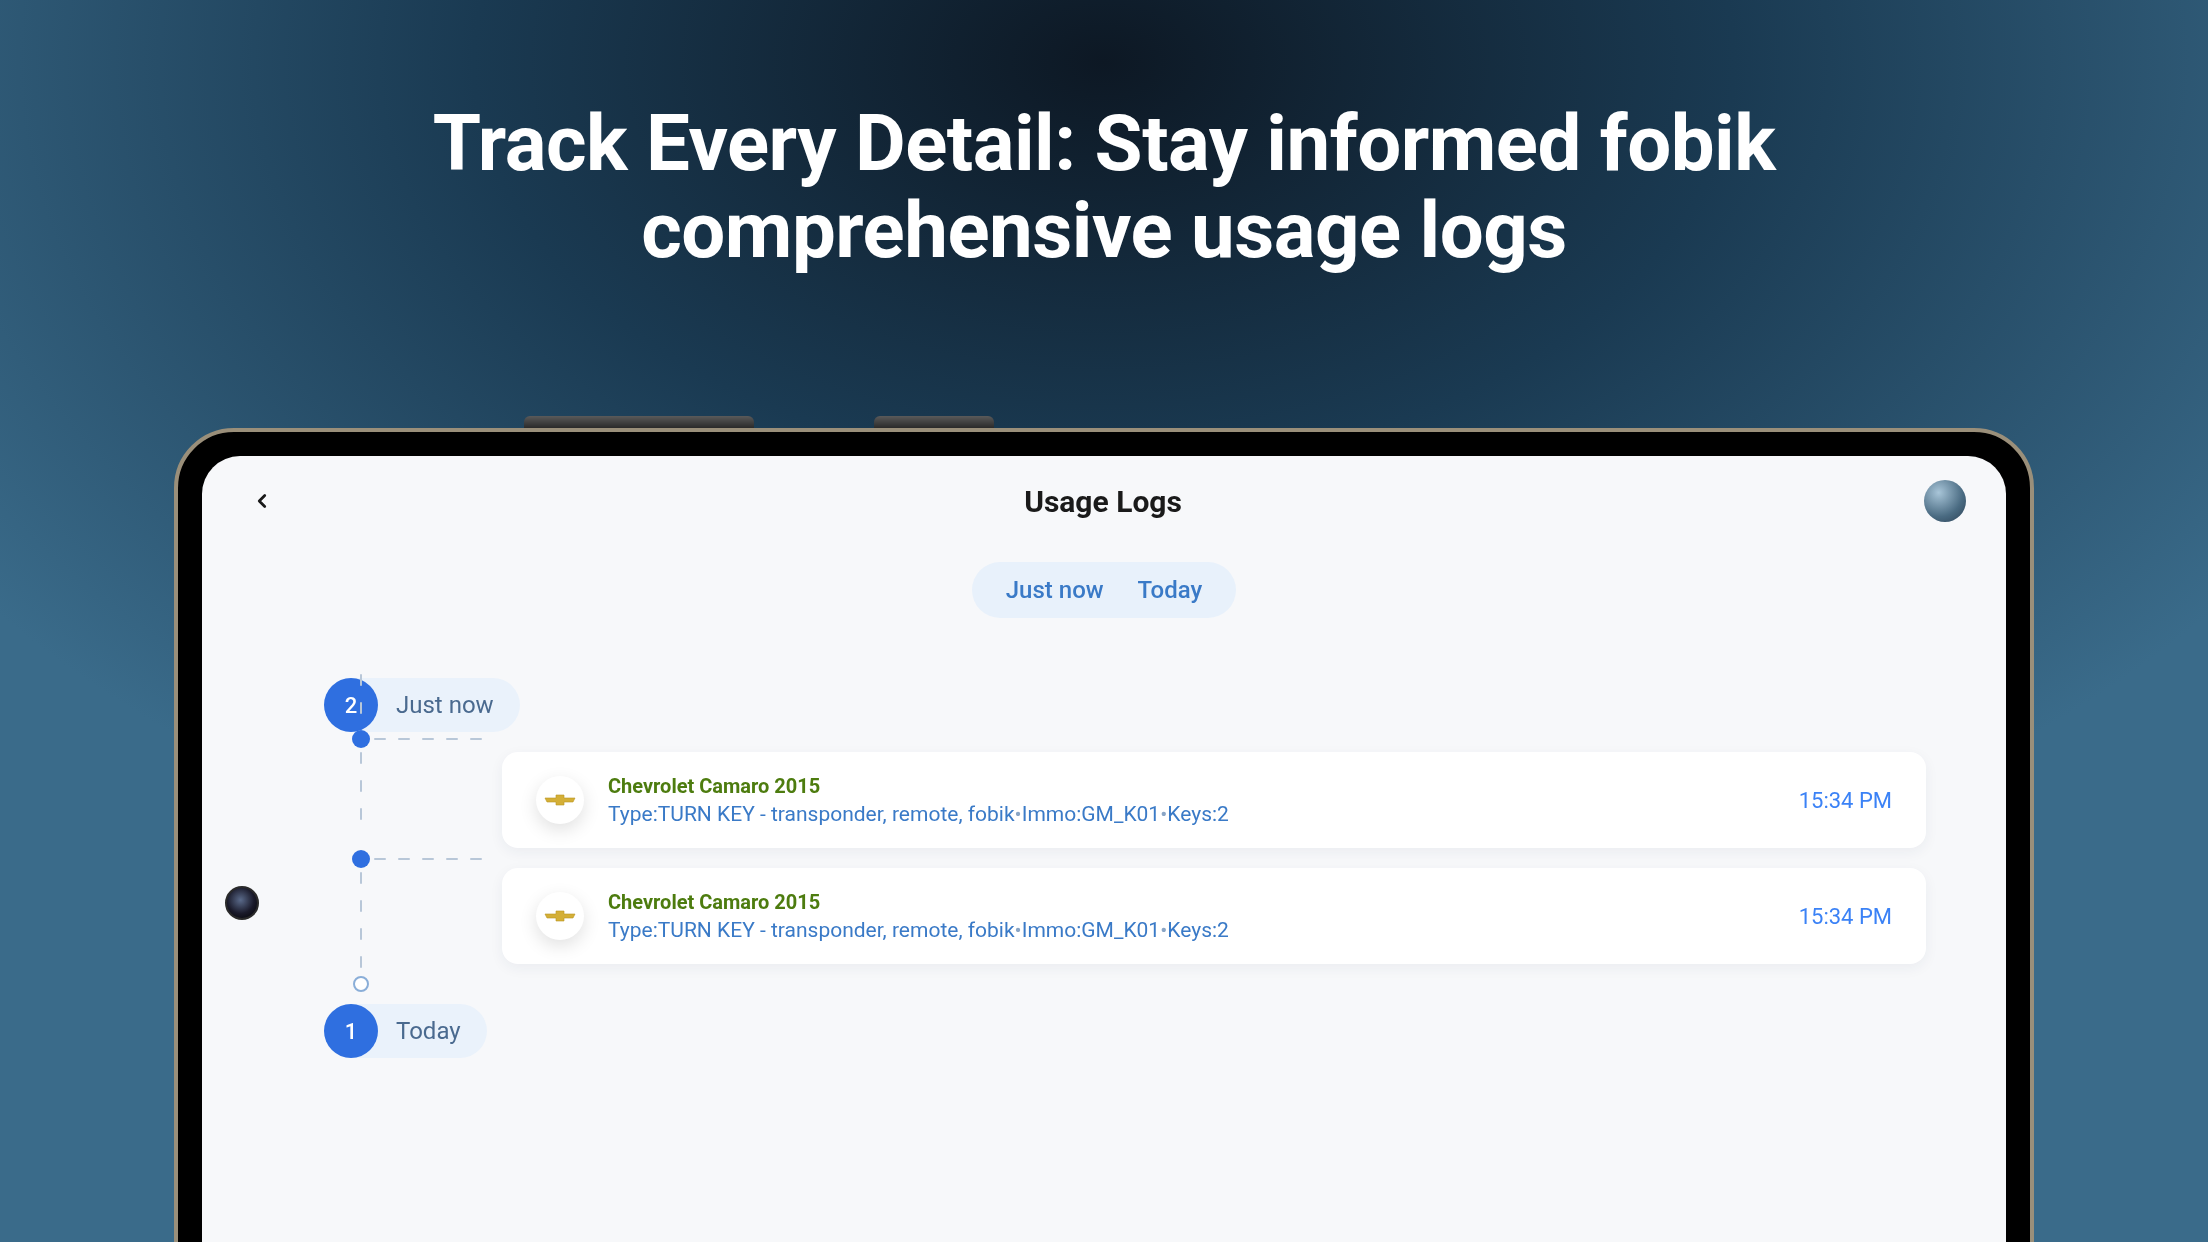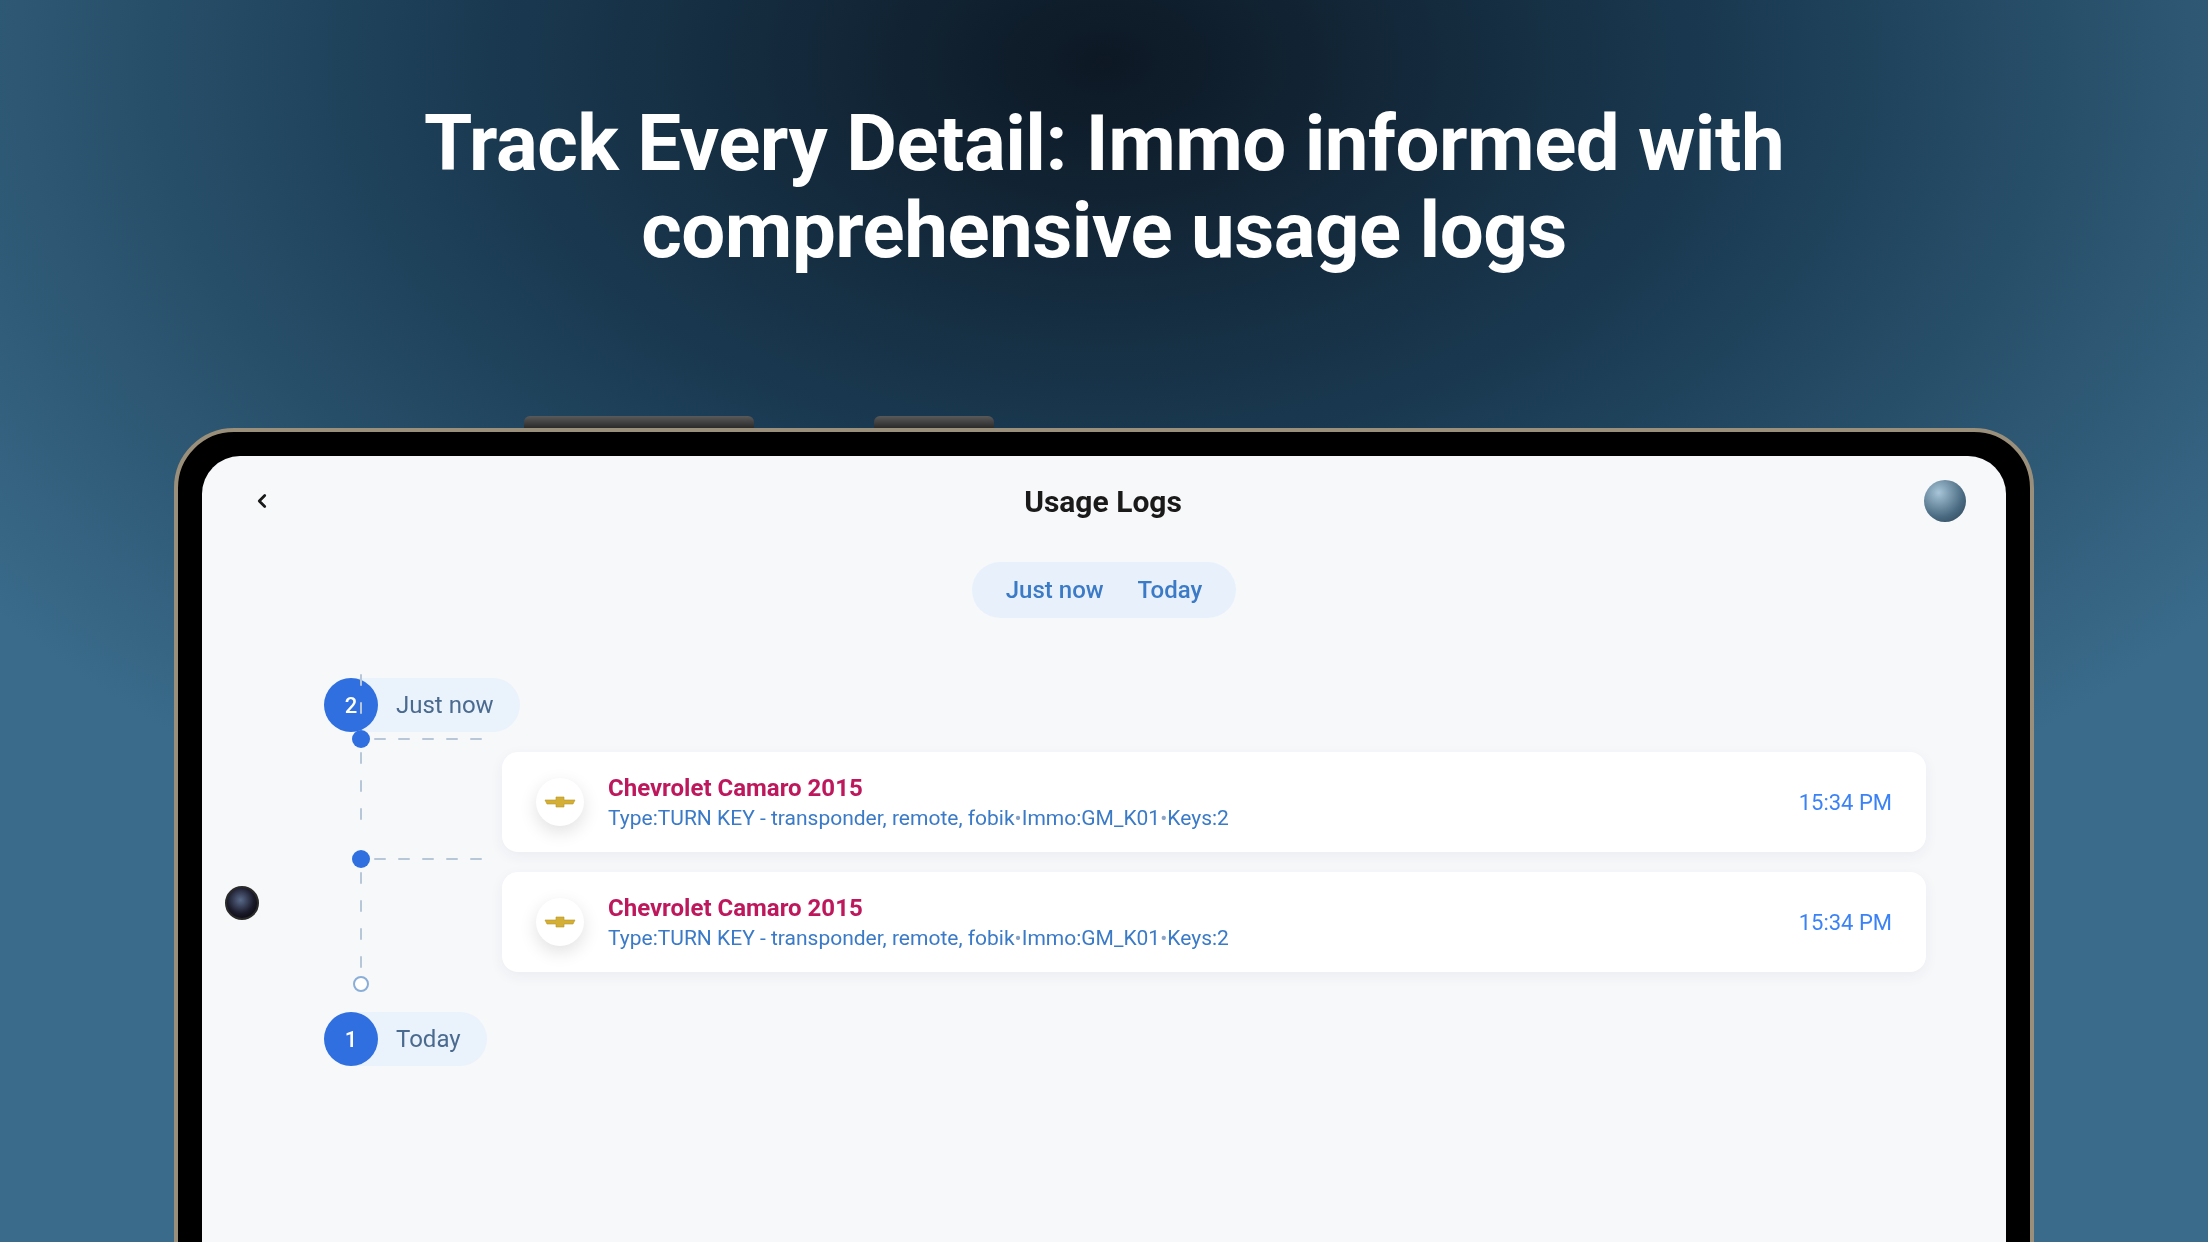--- a/index.html
+++ b/index.html
@@ -196,23 +196,23 @@
 .card-icon {
   width: 48px; height: 48px;
   border-radius: 50%;
   background: #fff;
   box-shadow: 0 6px 18px rgba(0,0,0,0.12);
   display: flex; align-items: center; justify-content: center;
   flex-shrink: 0;
 }
 .card-body { flex: 1; }
 .card-title {
-  font-size: 24px;
+  font-size: 20px;
   font-weight: 700;
-  color: #be185d;
+  color: #4d7c0f;
   margin-bottom: 4px;
 }
 .card-meta {
   font-size: 21px;
   color: #3a7ac7;
   font-weight: 400;
   display: flex;
   align-items: center;
   flex-wrap: wrap;
   gap: 0;
@@ -224,21 +224,21 @@
   flex-shrink: 0;
 }
 .section2 {
   margin-top: 40px;
 }
 </style>
 </head>
 <body>
 
 <div class="hero">
-  <h1 class="hero-title">Track Every Detail: Immo informed with comprehensive usage logs</h1>
+  <h1 class="hero-title">Track Every Detail: Stay informed fobik comprehensive usage logs</h1>
 </div>
 
 <div class="device-wrapper">
   <div class="notches">
     <div class="notch left"></div>
     <div class="notch right"></div>
   </div>
   <div class="device-frame">
     <div class="device-inner">
       <div class="screen">

